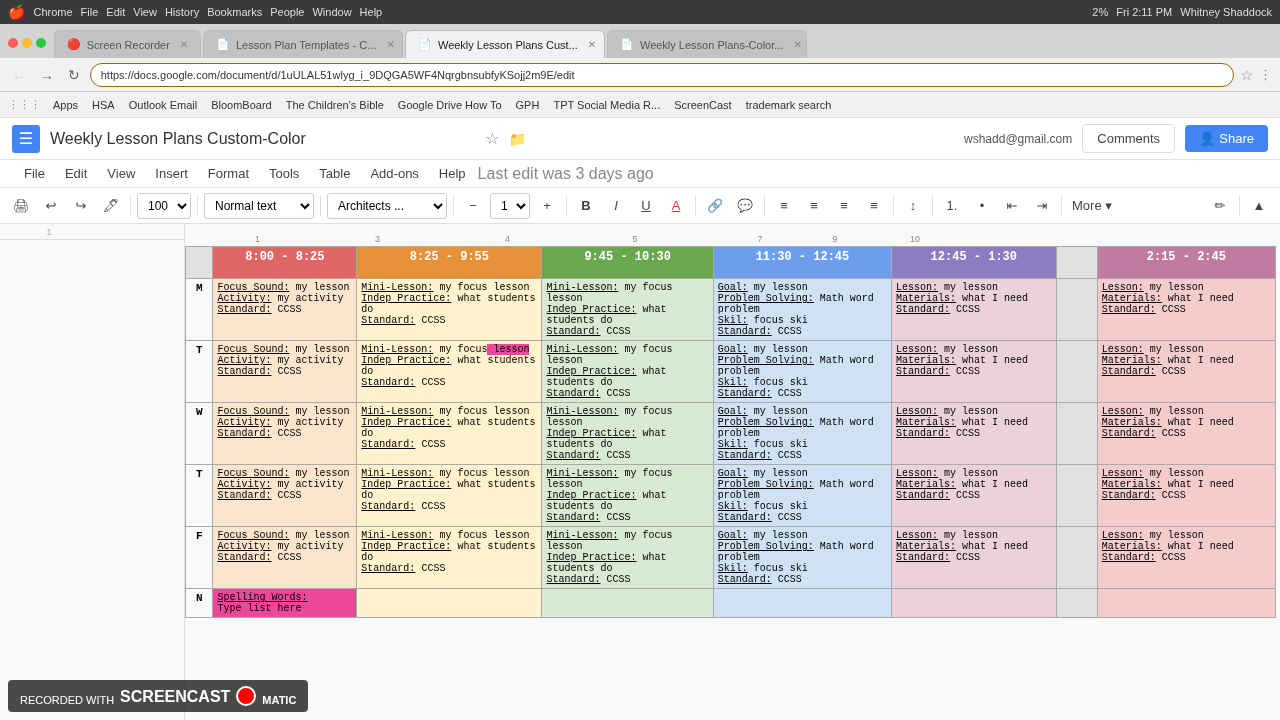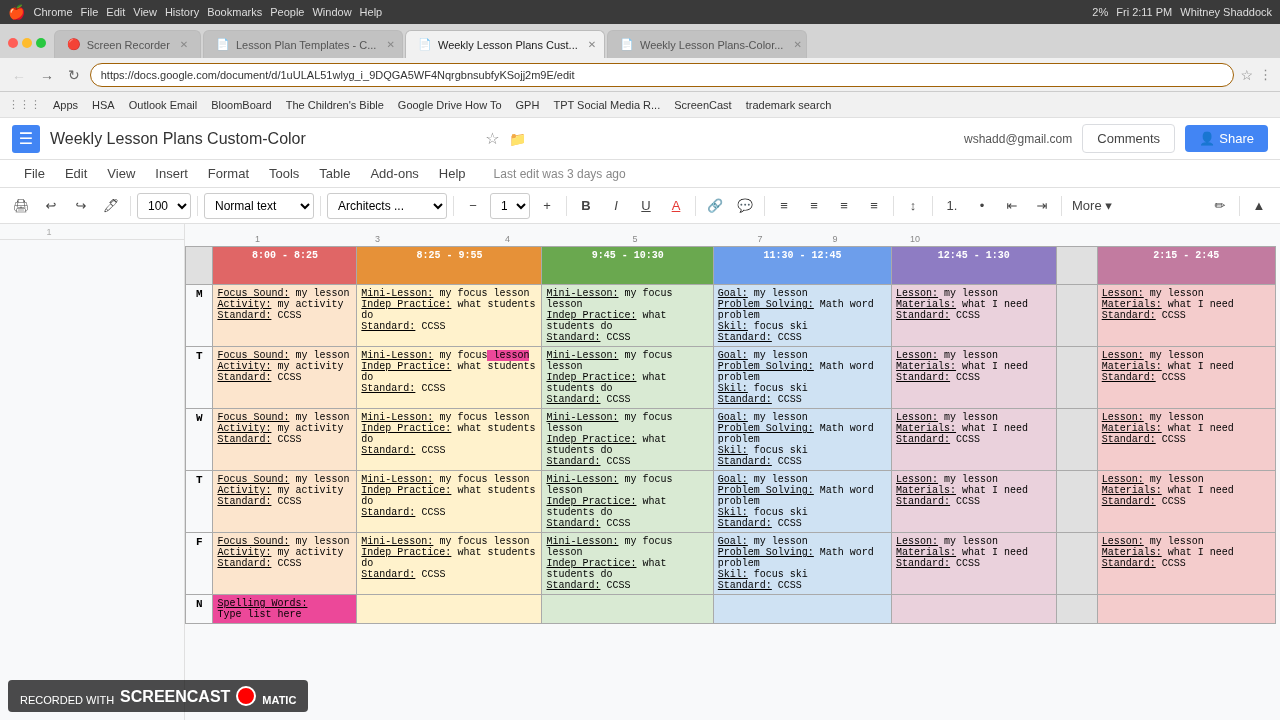--- a/index.html
+++ b/index.html
@@ -154,21 +154,21 @@
       gap: 4px;
       border-bottom: 1px solid #e0e0e0;
       font-size: 13px;
       color: #444;
     }
     .menu-item {
       padding: 3px 8px;
       cursor: pointer;
       border-radius: 3px;
     }
-    .last-edit { margin-left: 16px; color: #888; font-size: 12px; }
+    .last-edit { color: #888; font-size: 16px; }
 
     
     .toolbar {
       height: 36px;
       display: flex;
       align-items: center;
       padding: 0 8px;
       gap: 4px;
       border-bottom: 1px solid #e0e0e0;
       background: white;
@@ -219,22 +219,22 @@
     }
     .lesson-table th, .lesson-table td {
       border: 1px solid #aaa;
       padding: 3px 4px;
       vertical-align: top;
     }
     .lesson-table th {
       text-align: center;
       font-weight: bold;
       color: white;
-      font-size: 10px;
-      height: 38px;
+      font-size: 12px;
+      height: 32px;
     }
     .time-col-1 { background: #e06666; } 
     .time-col-2 { background: #e69138; } 
     .time-col-3 { background: #6aa84f; } 
     .time-col-4 { background: #6d9eeb; } 
     .time-col-5 { background: #8e7cc3; } 
     .time-col-6 { background: #c27ba0; } 
 
     .cell-1 { background: #fce5cd; }
     .cell-2 { background: #fff2cc; }

